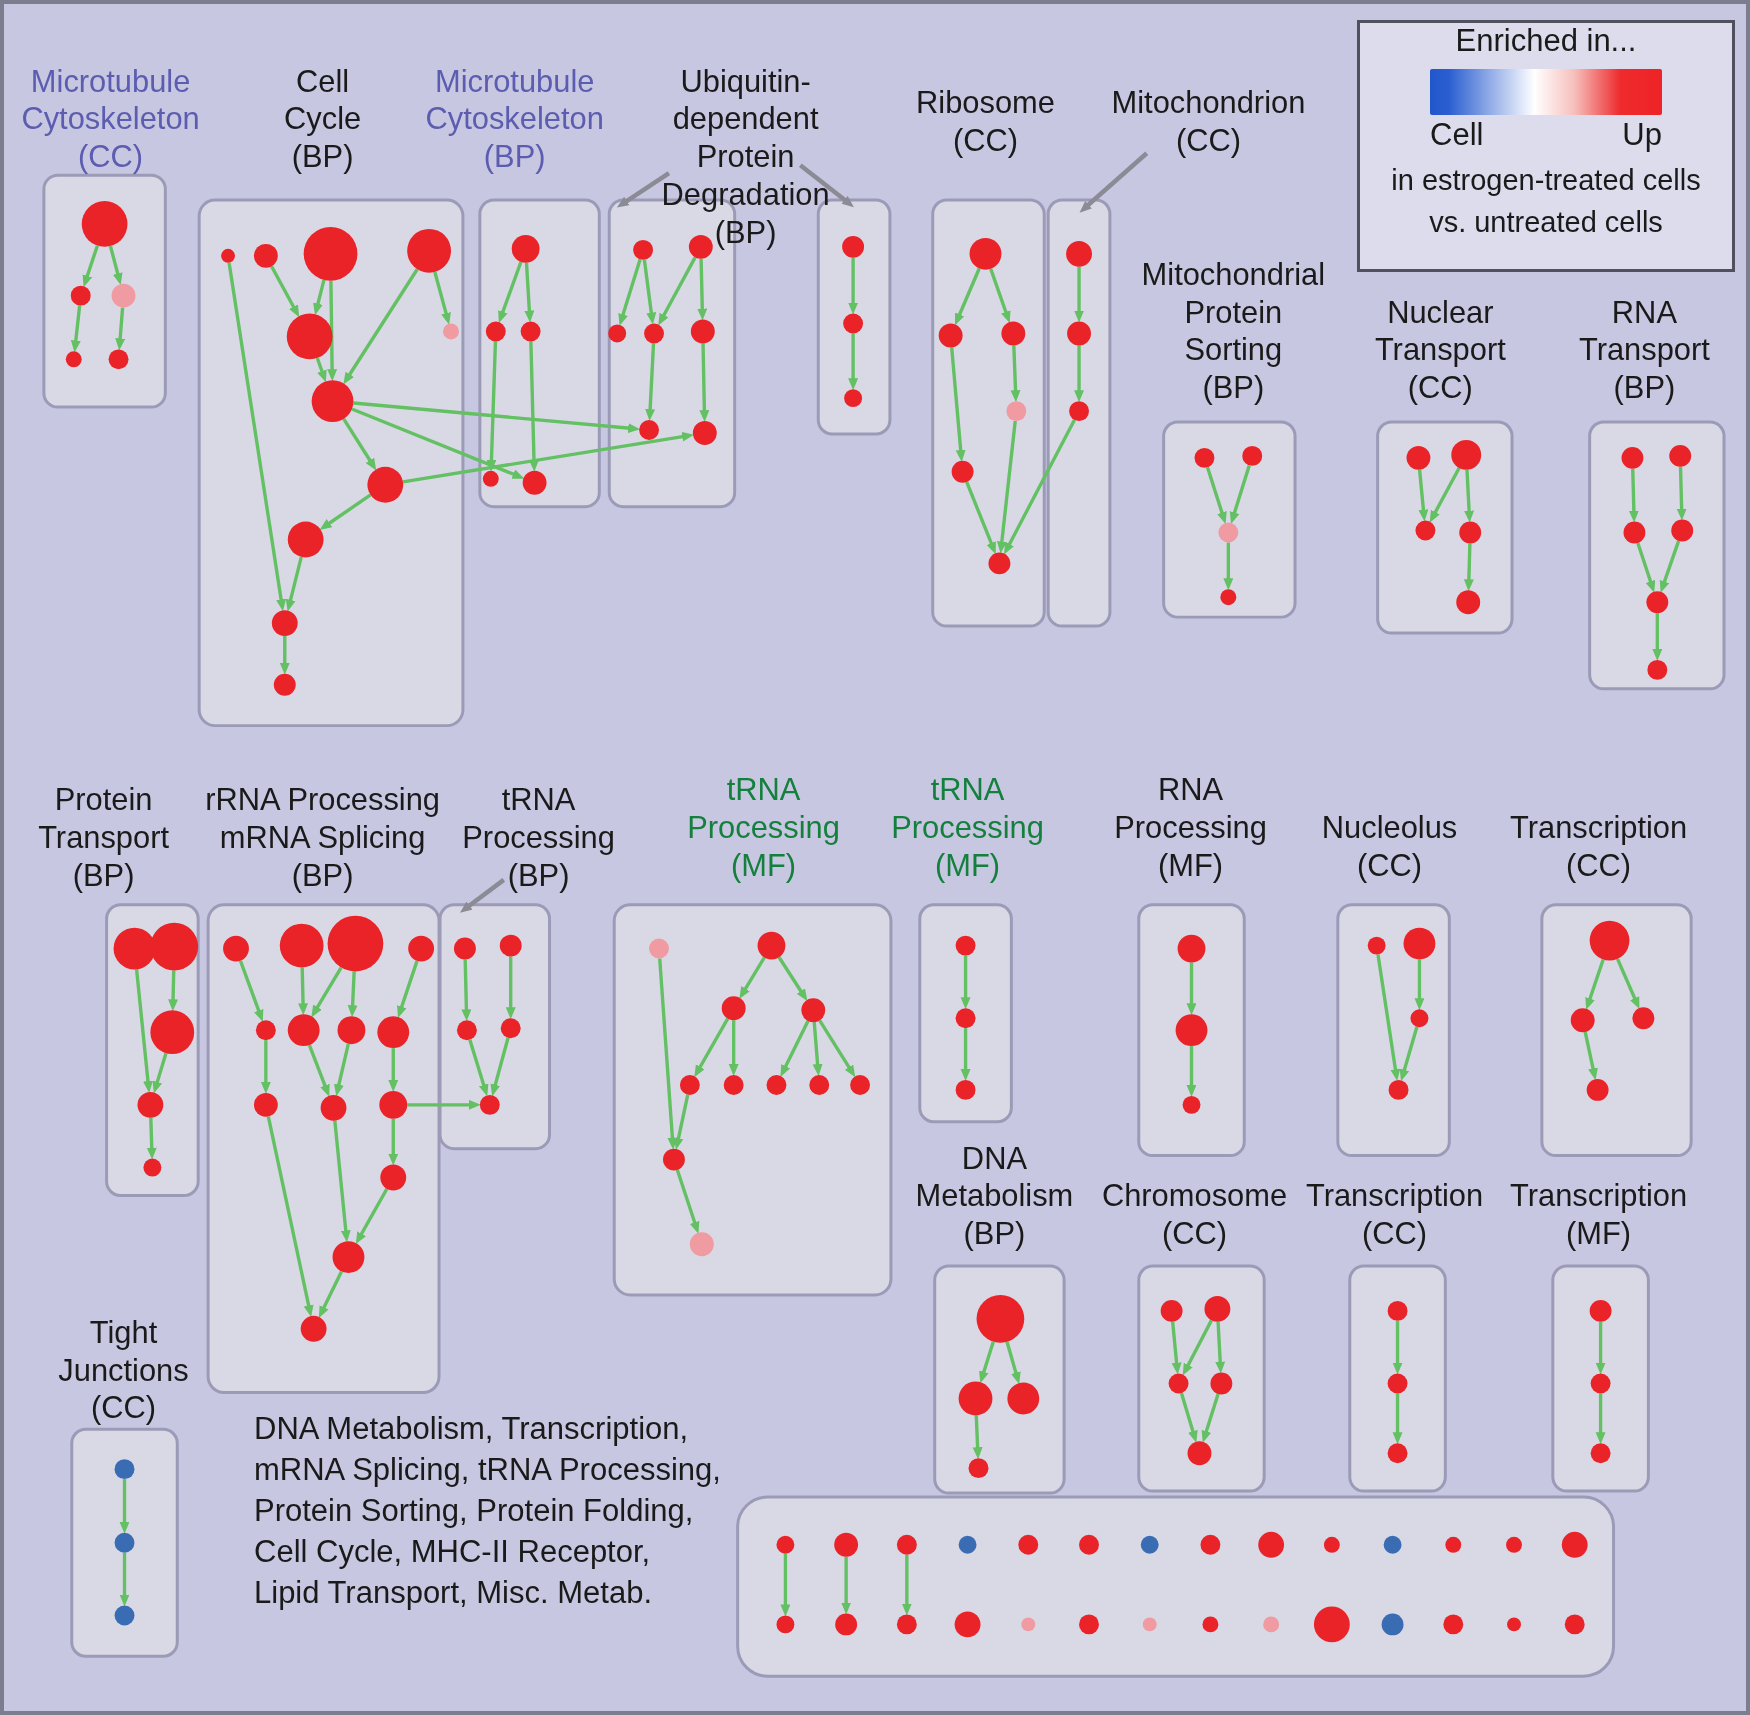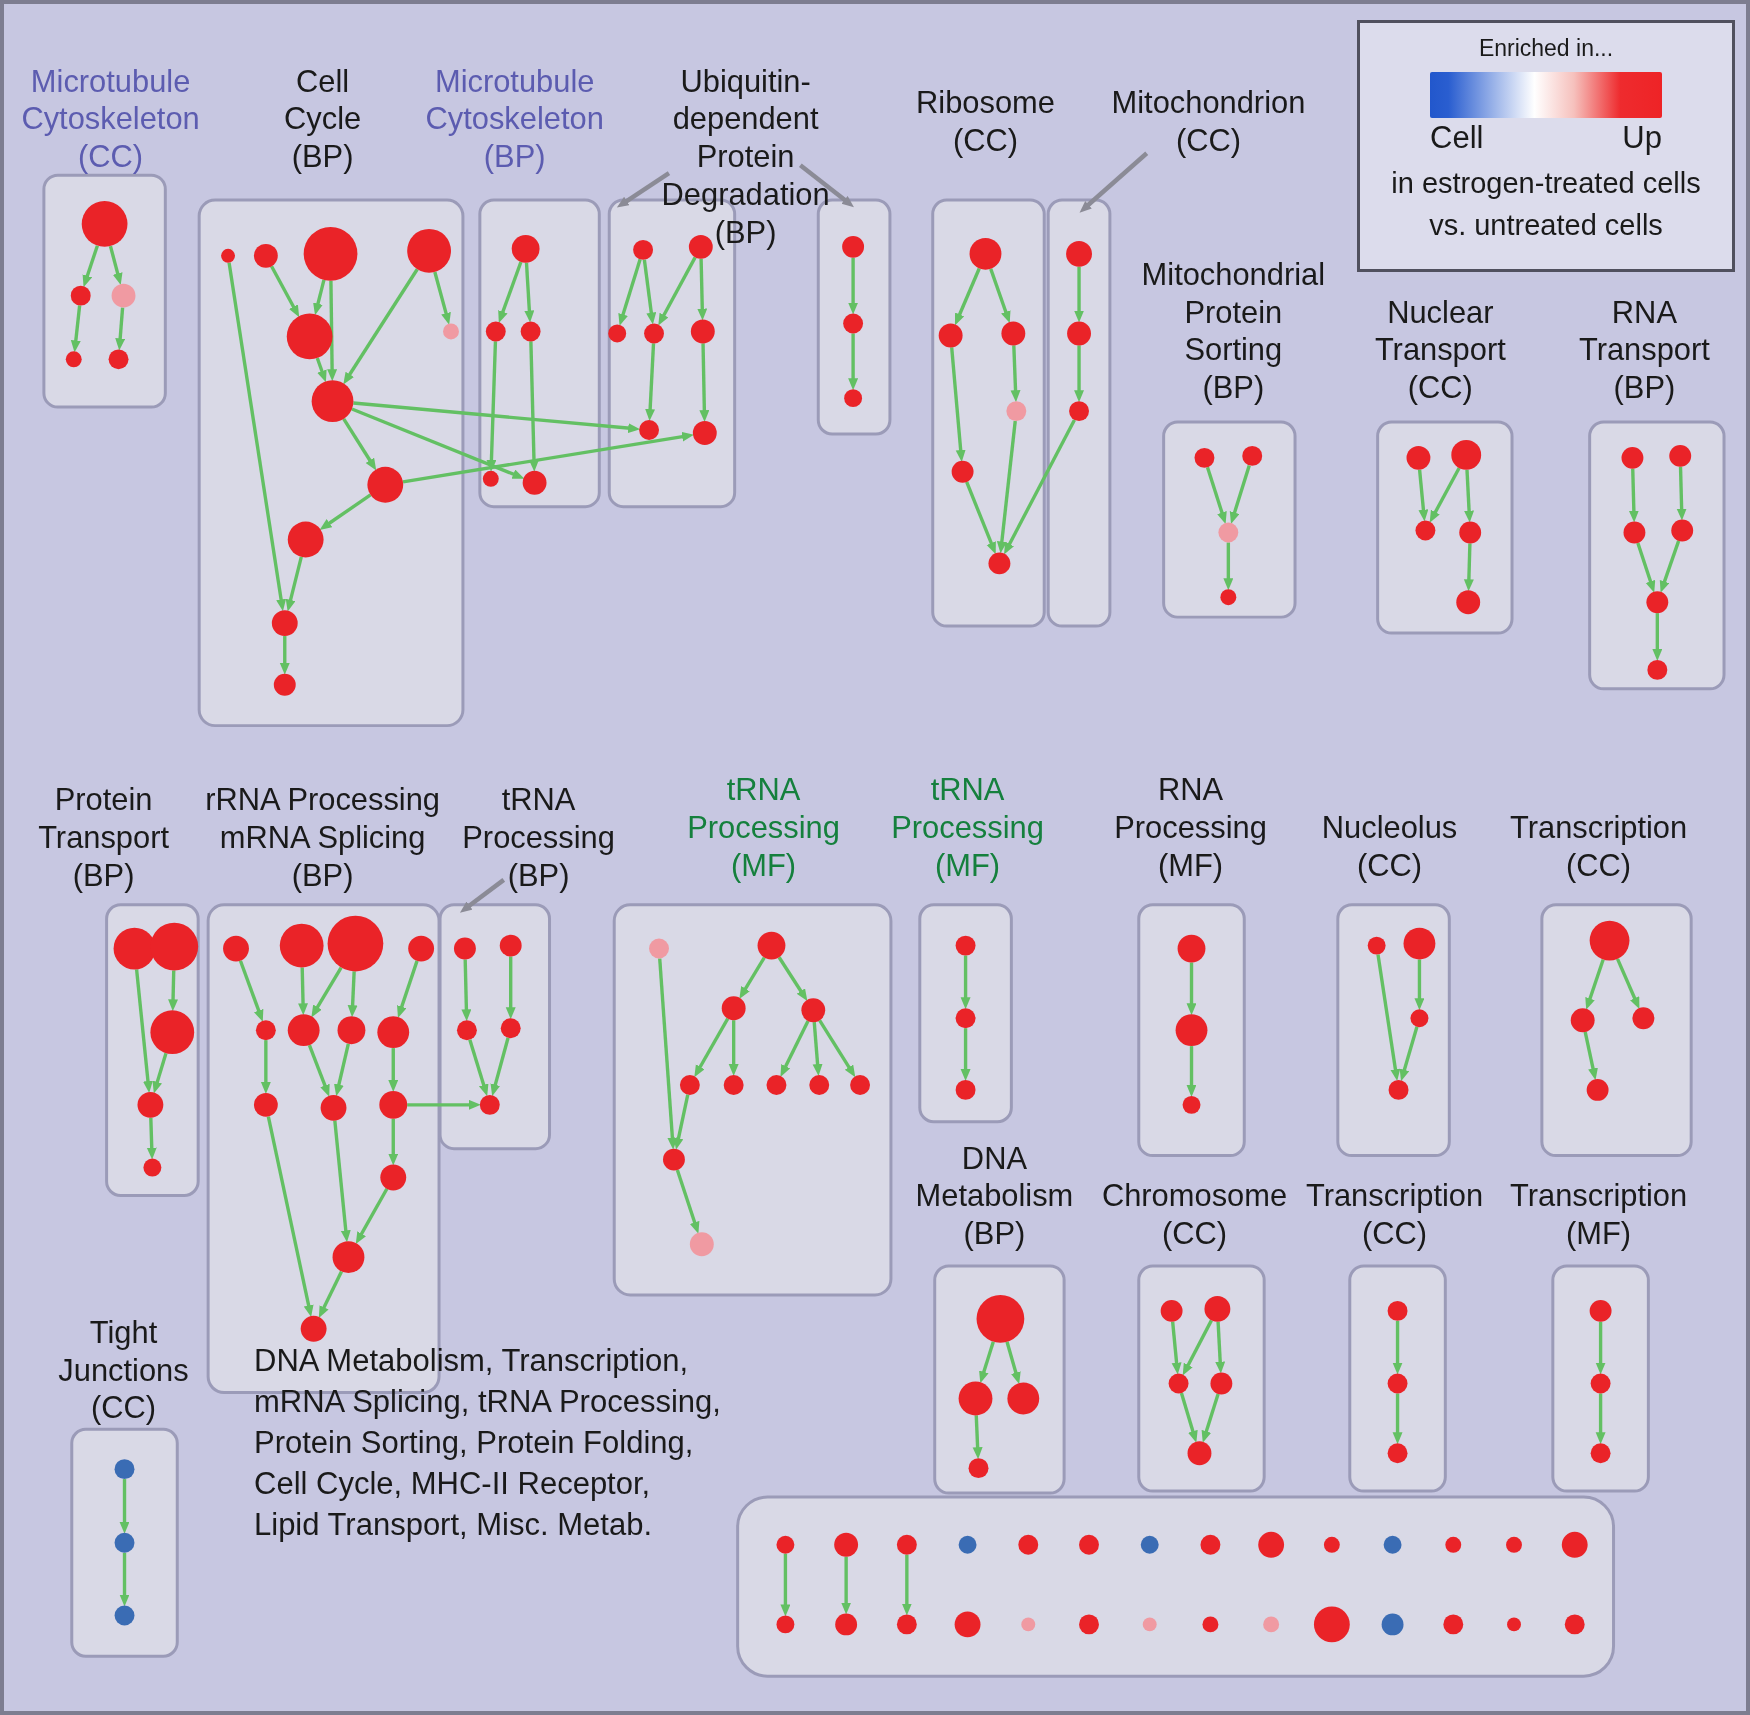--- a/index.html
+++ b/index.html
@@ -5,25 +5,25 @@
   *{margin:0;padding:0;box-sizing:border-box;}
   html,body{background:#b9b9cf;}
   body{font-family:"Liberation Sans",sans-serif;}
   .figure{position:relative;width:1750px;height:1715px;background:var(--page-bg,#c7c7e1);
           border:4px solid var(--figure-border,#80808f);overflow:hidden;padding-left:13px;}
   #net{position:absolute;left:0;top:0;width:1742px;height:1707px;}
   #net text{font-family:"Liberation Sans",sans-serif;}
   .legend{position:absolute;left:1353px;top:16px;width:378px;height:252px;
           background:var(--legend-bg,#dcdcec);border:3px solid var(--legend-border,#50505e);
           text-align:center;color:var(--text,#1a1a1a);}
-  .legend-title{font-size:23px;margin-top:12px;}
+  .legend-title{font-size:31px;margin-top:0;}
   .legend-bar{width:232px;height:46px;margin:10px auto 0;border-radius:2px;}
   .legend-ends{width:232px;margin:2px auto 0;display:flex;justify-content:space-between;font-size:31px;}
   .legend-sub{font-size:29px;margin-top:12px;line-height:30px;}
-  .misc-text{position:absolute;left:250px;top:1336px;font-size:31px;line-height:41px;color:var(--text,#1a1a1a);}
+  .misc-text{position:absolute;left:250px;top:1404px;font-size:31px;line-height:41px;color:var(--text,#1a1a1a);}
 </style>
 </head>
 <body>
 
 <div class="figure">
 
   <svg id="net" viewBox="0 0 1750 1715">
       <defs>
         <marker id="ah" markerWidth="16" markerHeight="12" refX="2" refY="5" orient="auto" markerUnits="userSpaceOnUse">
           <path d="M0,0 L12,5 L0,10 Z" fill="#63c063"></path>

